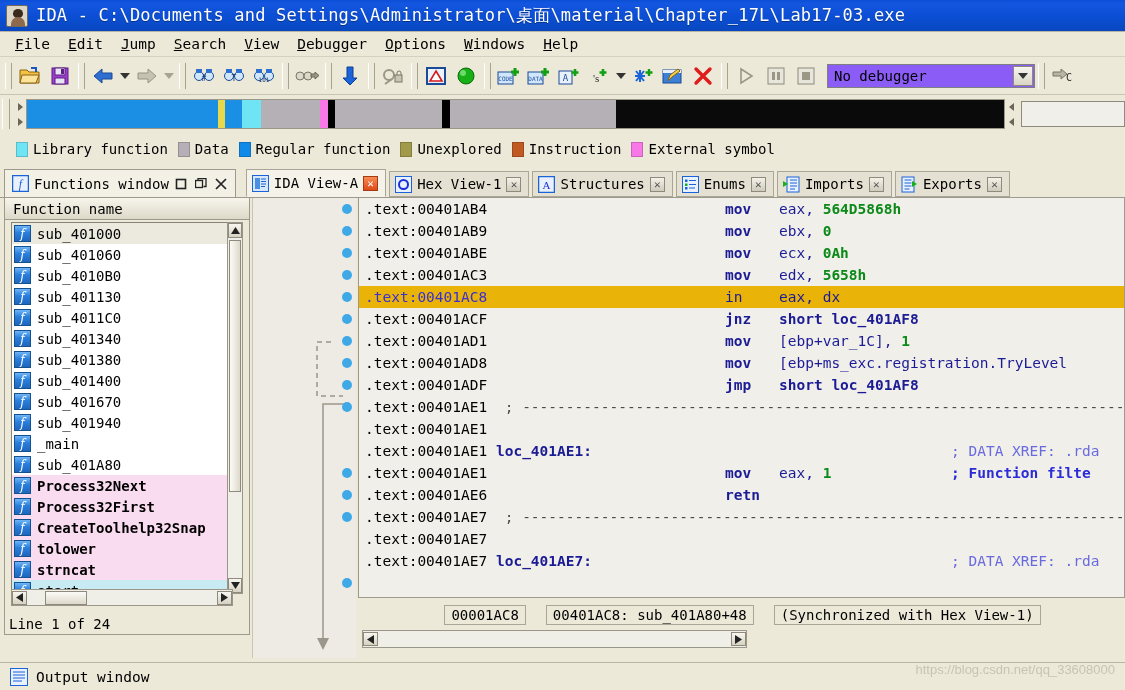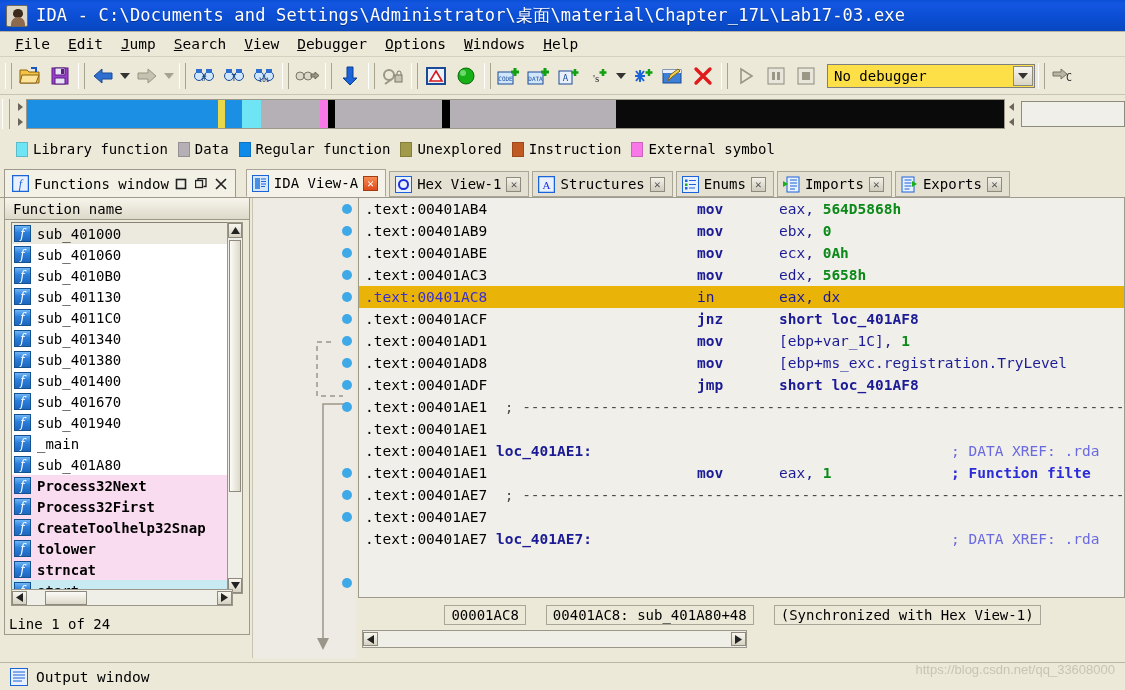--- a/index.html
+++ b/index.html
@@ -65,21 +65,21 @@
     position: relative;
   }
   .tb-btn svg { display: block; }
   .tb-arrow {
     width: 14px; height: 26px; flex: 0 0 14px;
     display: flex; align-items: center; justify-content: center;
   }
   .dd-tri { width: 0; height: 0; border-left: 5px solid transparent; border-right: 5px solid transparent; border-top: 6px solid #333; }
   .dd-tri.grey { border-top-color: #a6a294; }
   .dbg-combo {
-    width: 208px; height: 24px; margin-left: 6px; background: #fde047;
+    width: 208px; height: 24px; margin-left: 6px; background: #8b5cf6;
     border: 1px solid #7f7f7f; display: flex; align-items: center;
     position: relative; flex: 0 0 208px;
   }
   .dbg-combo .val {
     font-size: 14px; padding-left: 6px; color: #000; white-space: nowrap;
     font-family: "DejaVu Sans Mono", "Liberation Mono", monospace;
   }
   .dbg-combo .btn {
     position: absolute; right: 1px; top: 1px; width: 20px; height: 20px;
     background: linear-gradient(to bottom,#f6f5ef,#d9d5c5);
@@ -209,21 +209,21 @@
   .disasm {
     position: absolute; left: 358px; top: 198px; width: 767px; height: 400px;
     background: #f1efe9; border: 1px solid #9d998c; border-top: none;
     overflow: hidden;
   }
   .dline { height: 22px; line-height: 22px; white-space: pre; font-size: 14.5px;
            font-family:"DejaVu Sans Mono","Liberation Mono",monospace; position: relative; }
   .dline.hl { background: #eab308; }
   .addr { color: #000; }
   .dline.hl .addr { color: #3a2fd0; }
-  .mn { color: #1b1b96; font-weight: bold; }
+  .mn { color: #1b1b96; font-weight: bold; margin-left: 28px; }
   .dline.hl .mn { color: #1b1b96; font-weight: normal; }
   .op { color: #1b1b96; }
   .num { color: #0b8a19; font-weight: bold; }
   .lbl { color: #1b1b96; font-weight: bold; }
   .cmt { color: #6a6ae0; }
   .cmt.b { font-weight: bold; color: #2b2bd8; }
   .dash { color: #4b4b4b; }
   .col-mn { position: absolute; left: 338px; }
   .col-op { position: absolute; left: 420px; }
   .col-cm { position: absolute; left: 592px; }
@@ -773,20 +773,21 @@
       <div class="dline"><span class="addr" style="padding-left: 6px;">.text:00401AC3</span><span class="mn col-mn">mov</span><span class="col-op"><span class="op">edx, </span><span class="num">5658h</span></span></div>
       <div class="dline hl"><span class="addr" style="padding-left: 6px;">.text:00401AC8</span><span class="mn col-mn">in</span><span class="col-op"><span class="op">eax, dx</span></span></div>
       <div class="dline"><span class="addr" style="padding-left: 6px;">.text:00401ACF</span><span class="mn col-mn">jnz</span><span class="col-op"><span class="lbl">short loc_401AF8</span></span></div>
       <div class="dline"><span class="addr" style="padding-left: 6px;">.text:00401AD1</span><span class="mn col-mn">mov</span><span class="col-op"><span class="op">[ebp+var_1C], </span><span class="num">1</span></span></div>
       <div class="dline"><span class="addr" style="padding-left: 6px;">.text:00401AD8</span><span class="mn col-mn">mov</span><span class="col-op"><span class="op">[ebp+ms_exc.registration.TryLevel</span></span></div>
       <div class="dline"><span class="addr" style="padding-left: 6px;">.text:00401ADF</span><span class="mn col-mn">jmp</span><span class="col-op"><span class="lbl">short loc_401AF8</span></span></div>
       <div class="dline"><span class="addr" style="padding-left: 6px;">.text:00401AE1</span><span class="dash">  ; ------------------------------------------------------------------------------------------</span></div>
       <div class="dline"><span class="addr" style="padding-left: 6px;">.text:00401AE1</span></div>
       <div class="dline"><span class="addr" style="padding-left: 6px;">.text:00401AE1</span><span class="lbl"> loc_401AE1:</span><span class="cmt col-cm">; DATA XREF: .rda</span></div>
       <div class="dline"><span class="addr" style="padding-left: 6px;">.text:00401AE1</span><span class="mn col-mn">mov</span><span class="col-op"><span class="op">eax, </span><span class="num">1</span></span><span class="cmt col-cm b">; Function filte</span></div>
+      <div class="dline"><span class="addr" style="padding-left: 6px;">.text:00401AE6</span><span class="mn col-mn">retn</span><span class="col-op"></span></div>
       <div class="dline"><span class="addr" style="padding-left: 6px;">.text:00401AE7</span><span class="dash">  ; ------------------------------------------------------------------------------------------</span></div>
       <div class="dline"><span class="addr" style="padding-left: 6px;">.text:00401AE7</span></div>
       <div class="dline"><span class="addr" style="padding-left: 6px;">.text:00401AE7</span><span class="lbl"> loc_401AE7:</span><span class="cmt col-cm">; DATA XREF: .rda</span></div>
     </div>
 
   <div class="dstatus">
     <div class="dstat-cell">00001AC8</div>
     <div class="dstat-cell">00401AC8: sub_401A80+48</div>
     <div class="dstat-cell">(Synchronized with Hex View-1)</div>
   </div>

